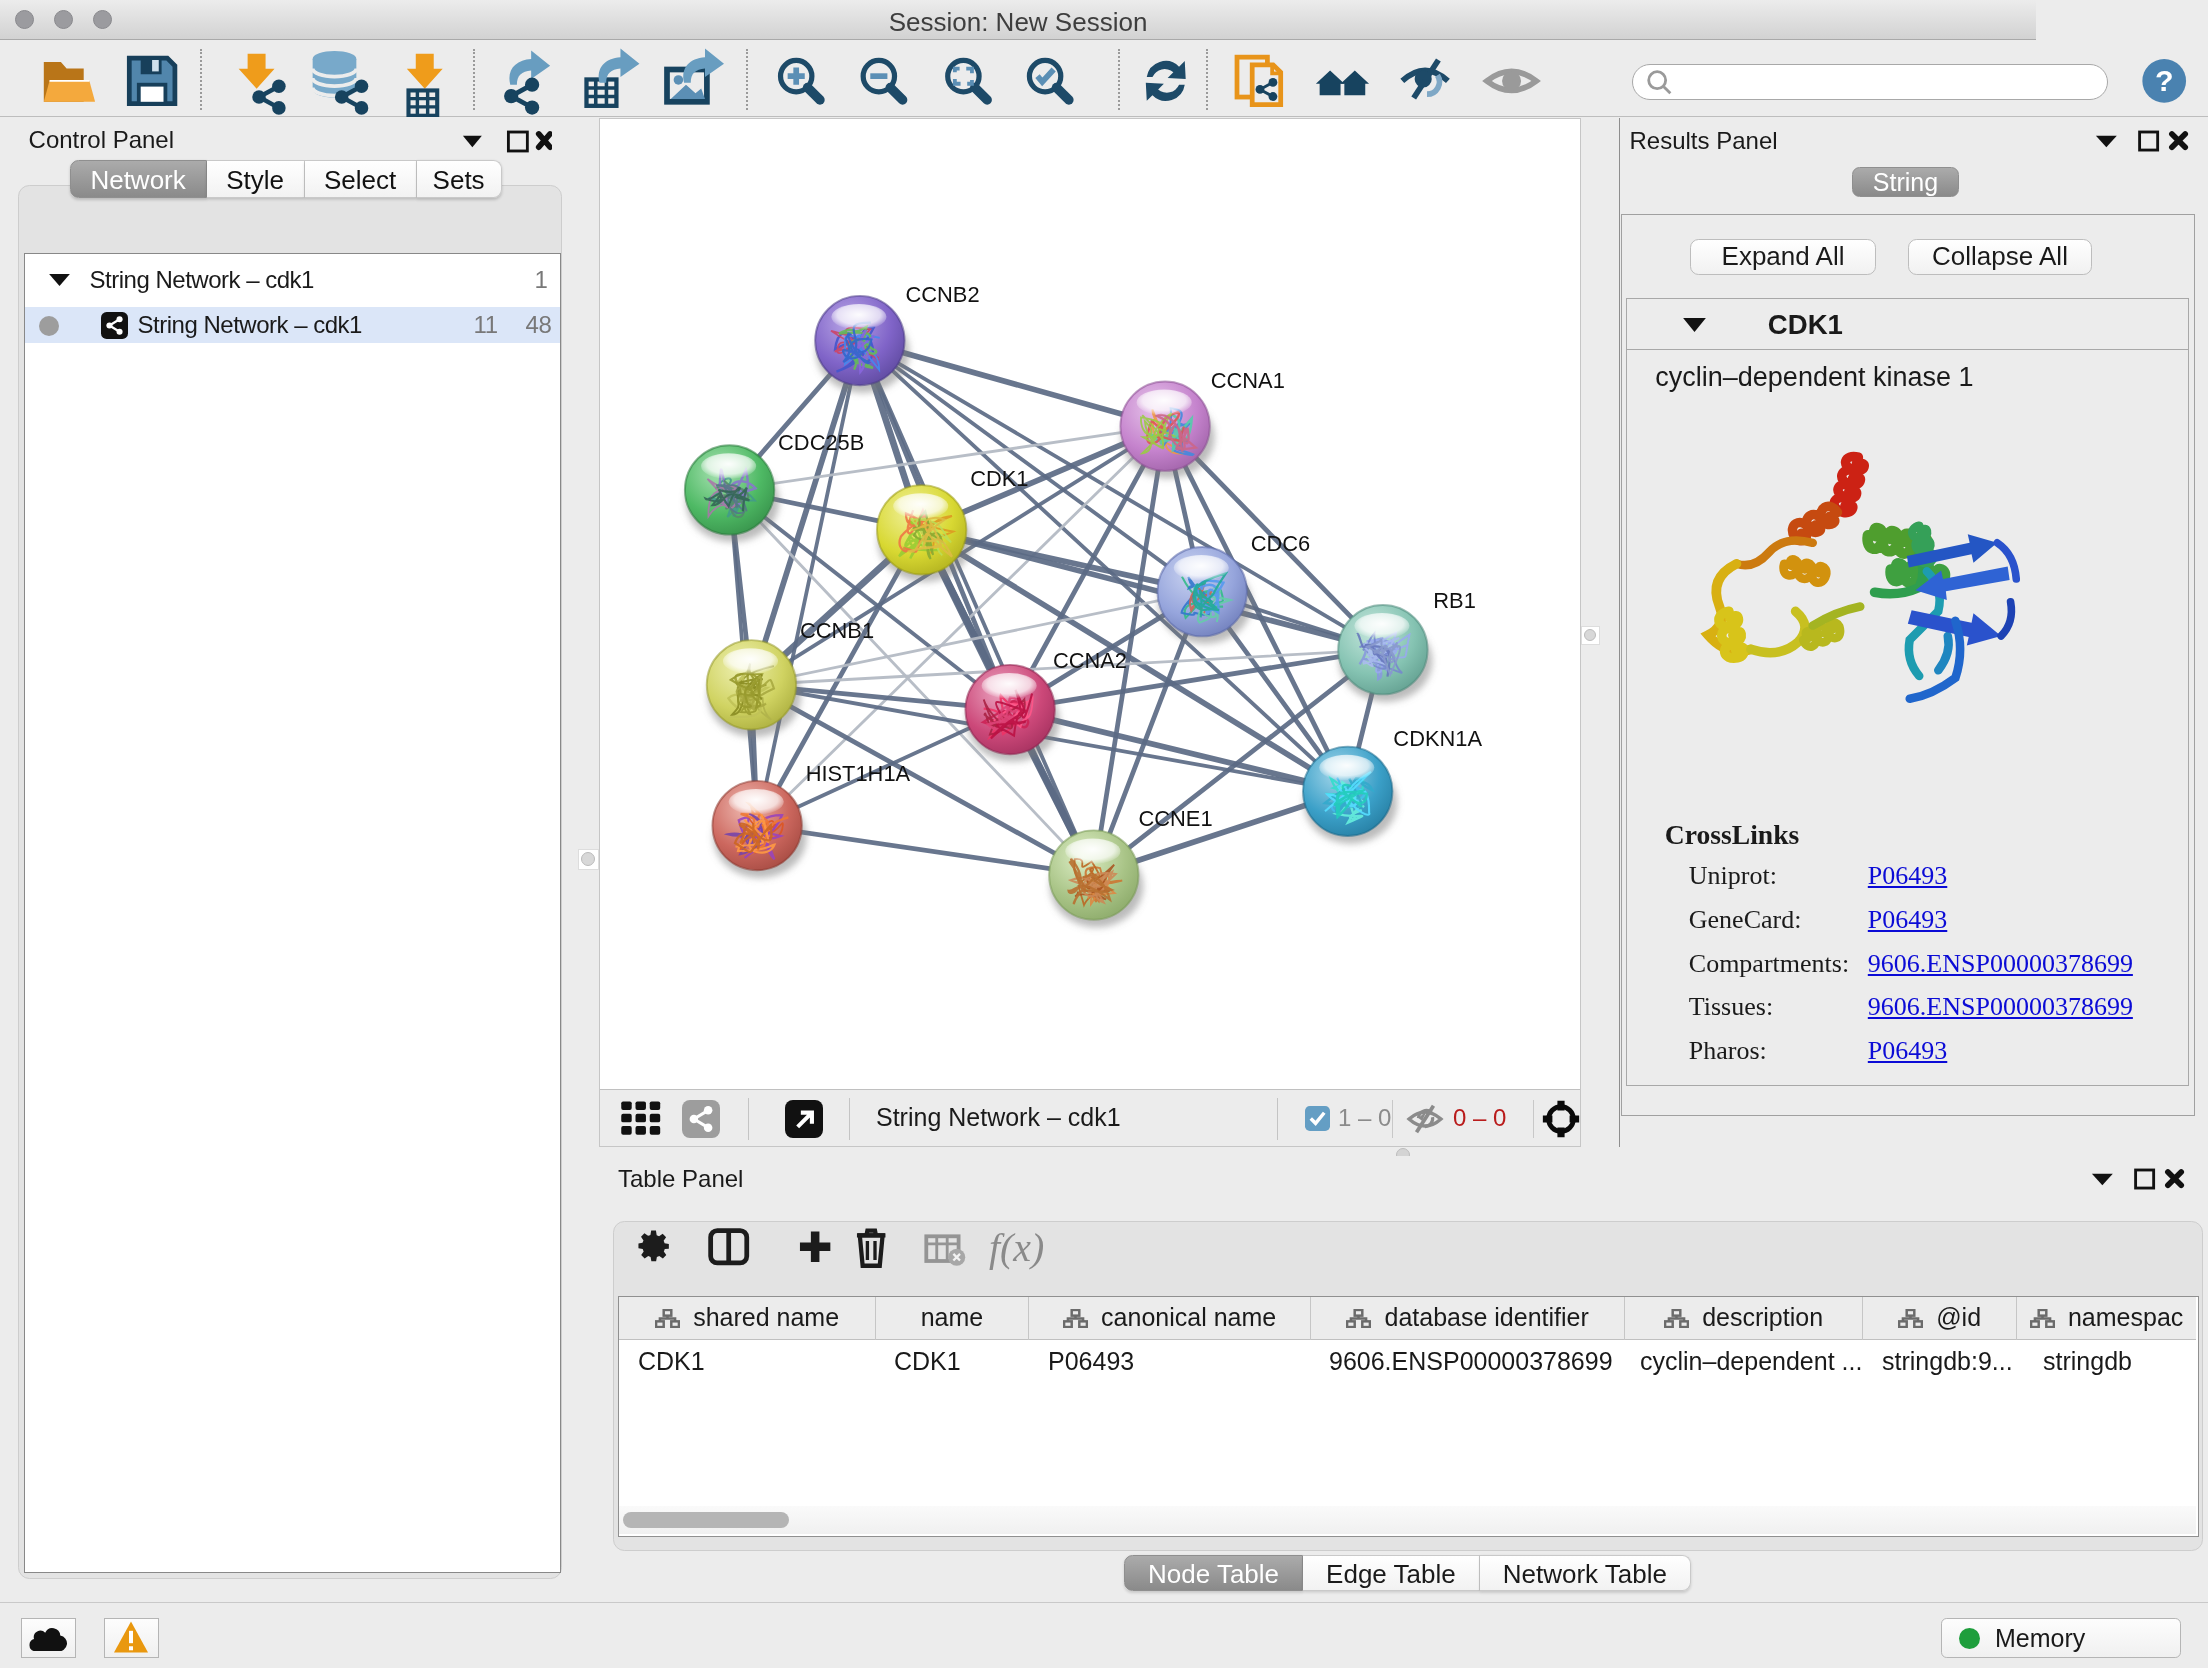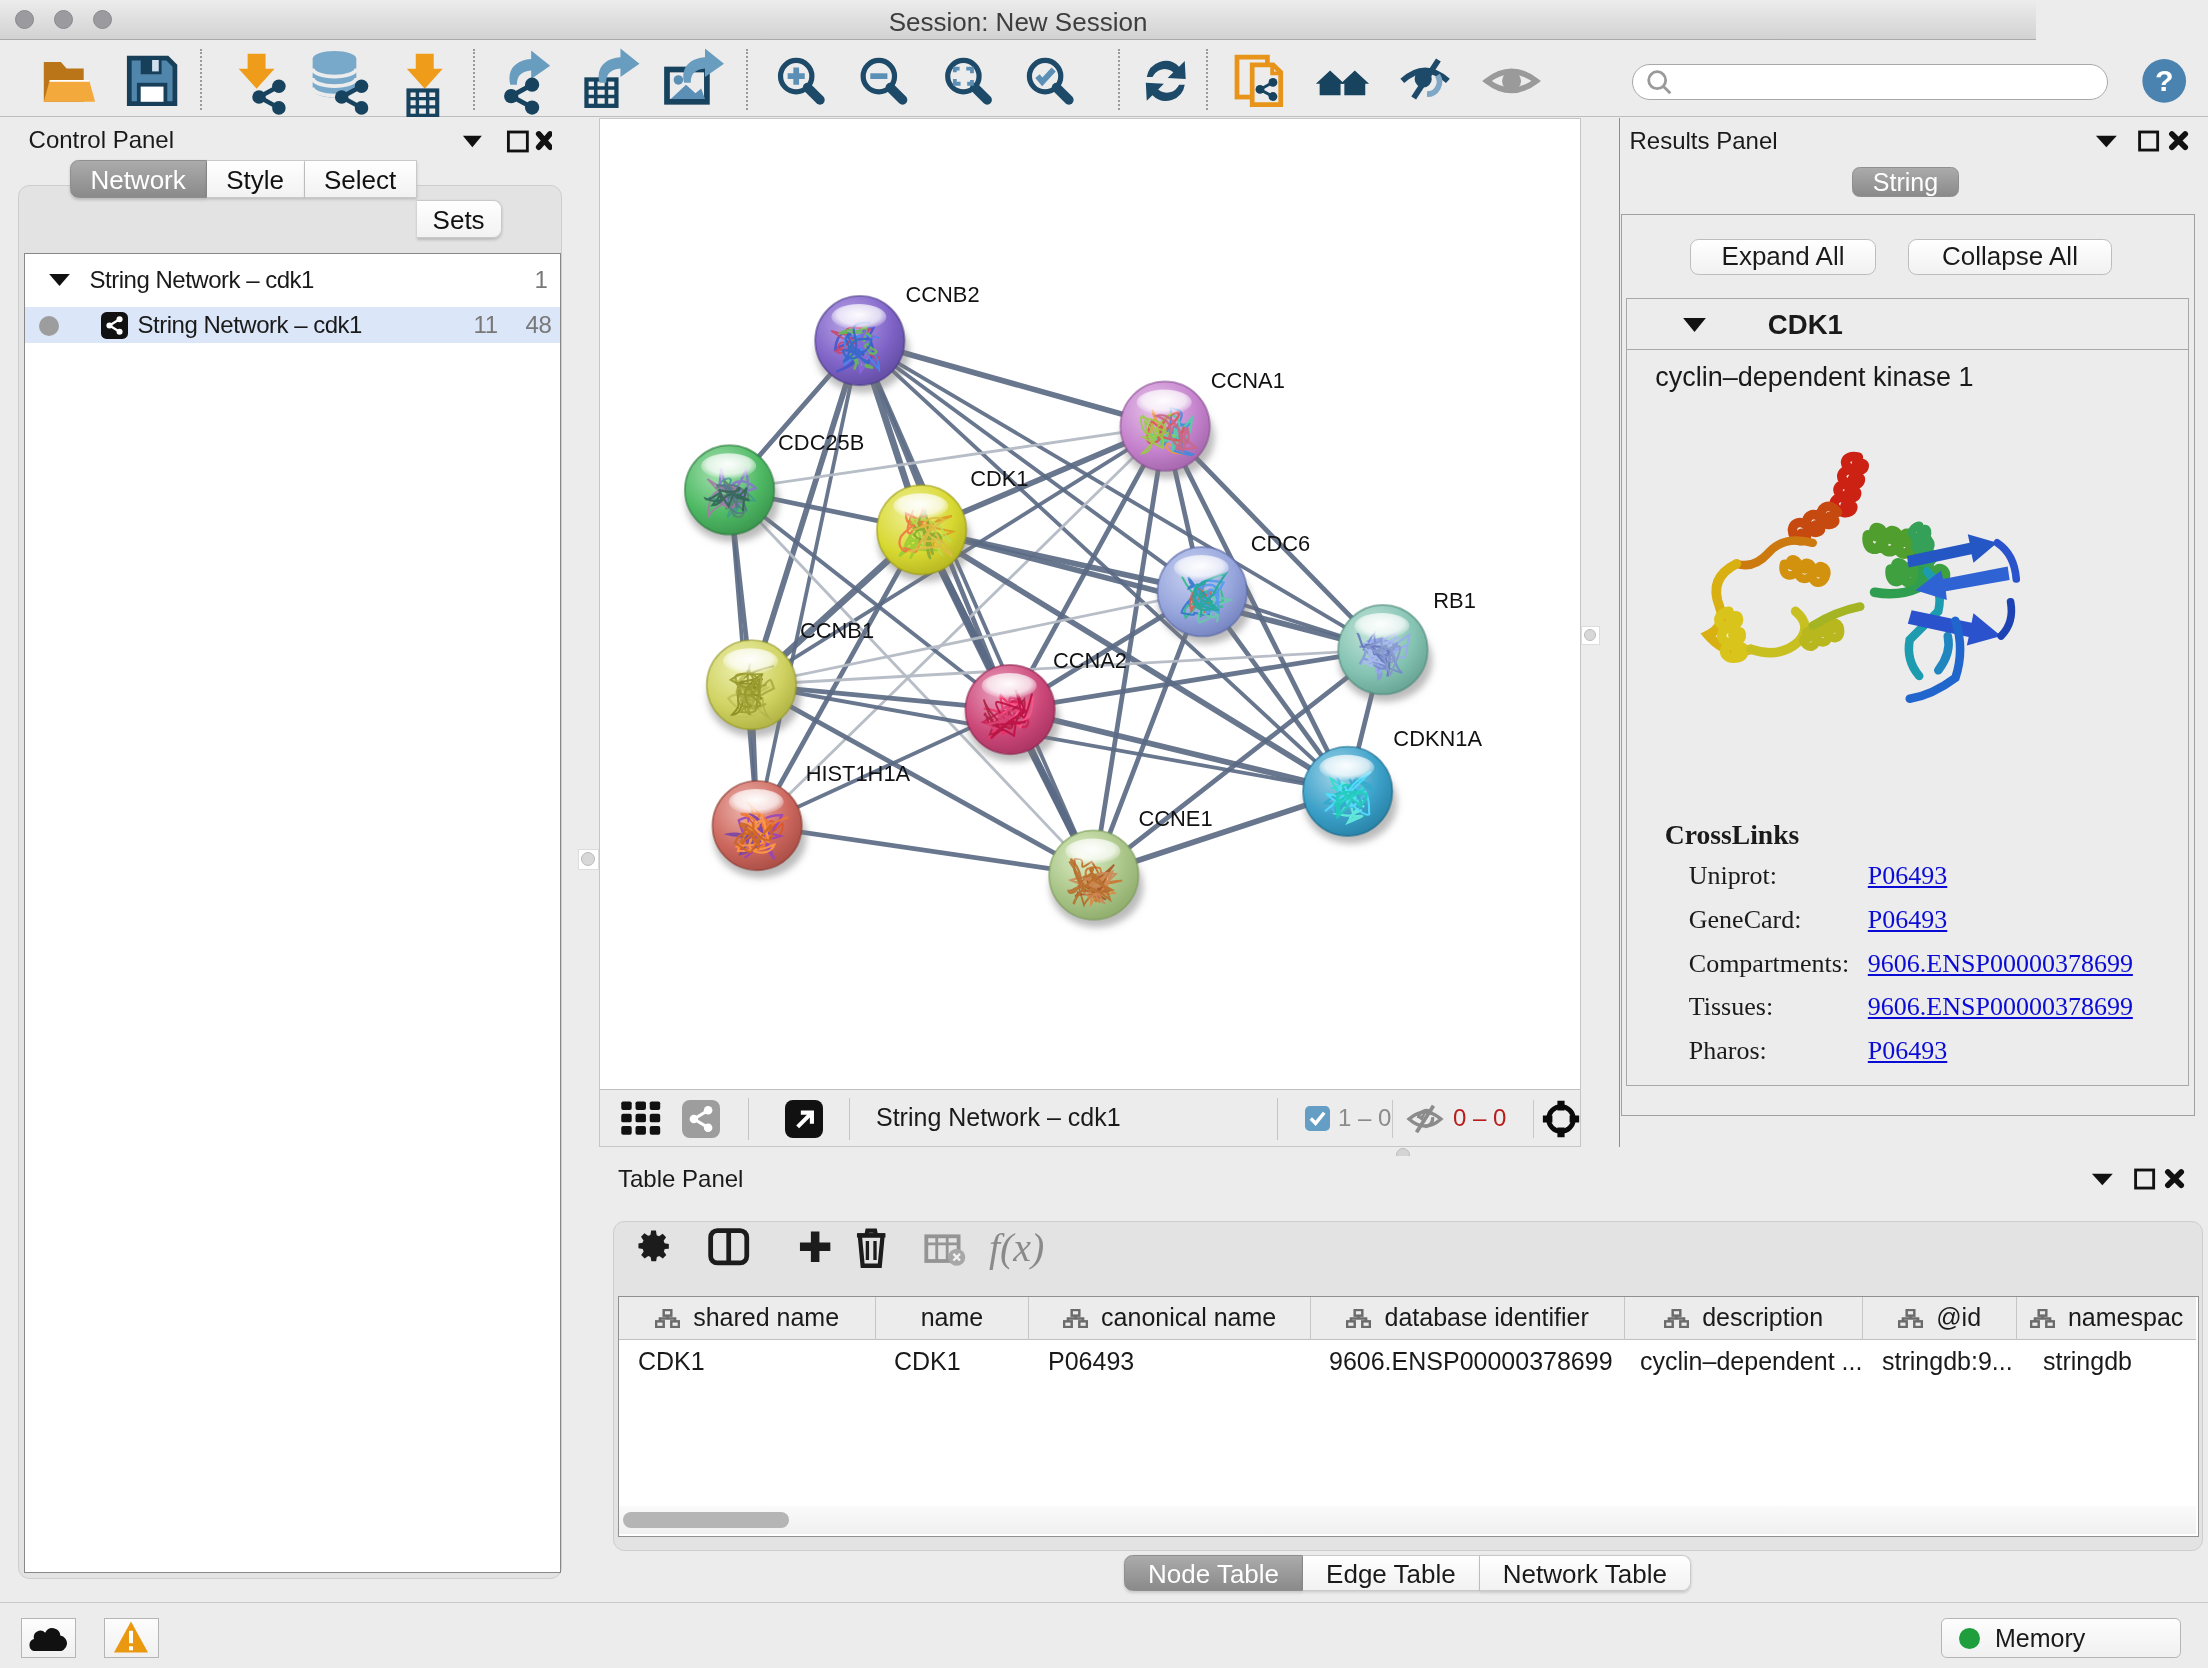--- a/index.html
+++ b/index.html
@@ -20,21 +20,21 @@
 
 .ptitle { font-size:24px; color:#1a1a1a; }
 .winbtns { position:absolute; }
 #controlPanel { position:absolute; left:7.6px; top:118px; width:554px; height:1463px; background:#ececec; }
 #cpTabs { position:absolute; top:42px; left:62px; height:38px; white-space:nowrap; }
 .tab { display:inline-block; height:38px; line-height:38px; text-align:center; font-size:26px;
   background:linear-gradient(#ffffff,#f2f2f2); border:1px solid #c9c9c9; border-left:none;
   color:#111; margin-right:0; vertical-align:top;
   box-shadow:0 1.9px 2.9px rgba(0,0,0,0.18); }
 .tab:first-child { border-radius:8.6px 0 0 8.6px; border-left:1px solid #c9c9c9; }
-.tab:last-child { border-radius:0 8.6px 8.6px 0;margin-top:40px; }
+.tab:last-child { border-radius:0 8.6px 8.6px 0; }
 .tab.sel { background:linear-gradient(#ababab,#8a8a8a); color:#fff; border-color:#8f8f8f; }
 #cpSub { position:absolute; left:10.5px; top:67px; width:544px; height:1394px; background:#e3e3e3;
   border:1px solid #cdcdcd; border-radius:11.4px; }
 #cpBar { position:absolute; left:0px; top:80px; width:554px; height:55px; }
 #netList { position:absolute; left:16px; top:135px; width:537px; height:1320px; background:#fff; border:1.9px solid #888; }
 .nrow { position:absolute; left:0; width:100%; font-size:24px; letter-spacing:-0.5px; }
 
 #networkPanel { position:absolute; left:599px; top:118px; width:982px; height:1029px; background:#fff; border:1px solid #c6c6c6; }
 #netToolbar { position:absolute; left:0px; bottom:0px; width:100%; height:57px; background:#ececec; border-top:1px solid #c0c0c0; }
 
@@ -613,21 +613,21 @@
   <svg class="winbtns" style="left:474px;top:9.5px;" width="95" height="27" viewBox="0 0 100 28">
     <path d="M2 8 L24 8 L13 20 Z" fill="#111"></path>
     <rect x="48" y="4" width="19" height="19" fill="none" stroke="#111" stroke-width="3"></rect>
     <path d="M82 6 L96 20 M96 6 L82 20" stroke="#111" stroke-width="6" stroke-linecap="round"></path>
   </svg>
   <div style="position:absolute;left:232px;top:49px;width:107px;height:29.5px;background:linear-gradient(#ababab,#8a8a8a);
       border:1px solid #8f8f8f;border-radius:7.6px;color:#fff;text-align:center;font-size:25px;line-height:28.5px;">String</div>
   <div style="position:absolute;left:1px;top:96px;width:574px;height:902px;background:#ececec;border:1.9px solid #a0a0a0;">
     <div style="position:absolute;left:68px;top:24px;width:186px;height:36px;background:linear-gradient(#ffffff,#f1f1f1);
         border:1.9px solid #bdbdbd;border-radius:8.6px;text-align:center;font-size:26px;line-height:32px;">Expand All</div>
-    <div style="position:absolute;left:286px;top:24px;width:204px;height:36px;background:linear-gradient(#ffffff,#f1f1f1);
+    <div style="position:absolute;left:286px;top:24px;width:184px;height:36px;background:linear-gradient(#ffffff,#f1f1f1);
         border:1.9px solid #bdbdbd;border-radius:8.6px;text-align:center;font-size:26px;line-height:32px;">Collapse All</div>
     <div style="position:absolute;left:3.8px;top:83px;width:563px;height:788px;border:1.9px solid #a8a8a8;background:#ececec;">
       <div style="position:absolute;left:0;top:0;width:100%;height:51px;border-bottom:1.9px solid #a8a8a8;">
         <svg style="position:absolute;left:55px;top:17px;" width="25" height="18" viewBox="0 0 26 19">
             <path d="M1 2 L25 2 L13 17 Z" fill="#111"></path>
           </svg>
         <span style="position:absolute;left:141px;top:9.5px;font-size:27.6px;font-weight:bold;">CDK1</span>
       </div>
       <div style="position:absolute;left:28.5px;top:63px;font-size:27px;">cyclin–dependent kinase 1</div>
       <svg width="371" height="314" style="position:absolute;left:43px;top:122px;" viewBox="0 0 390 330">

